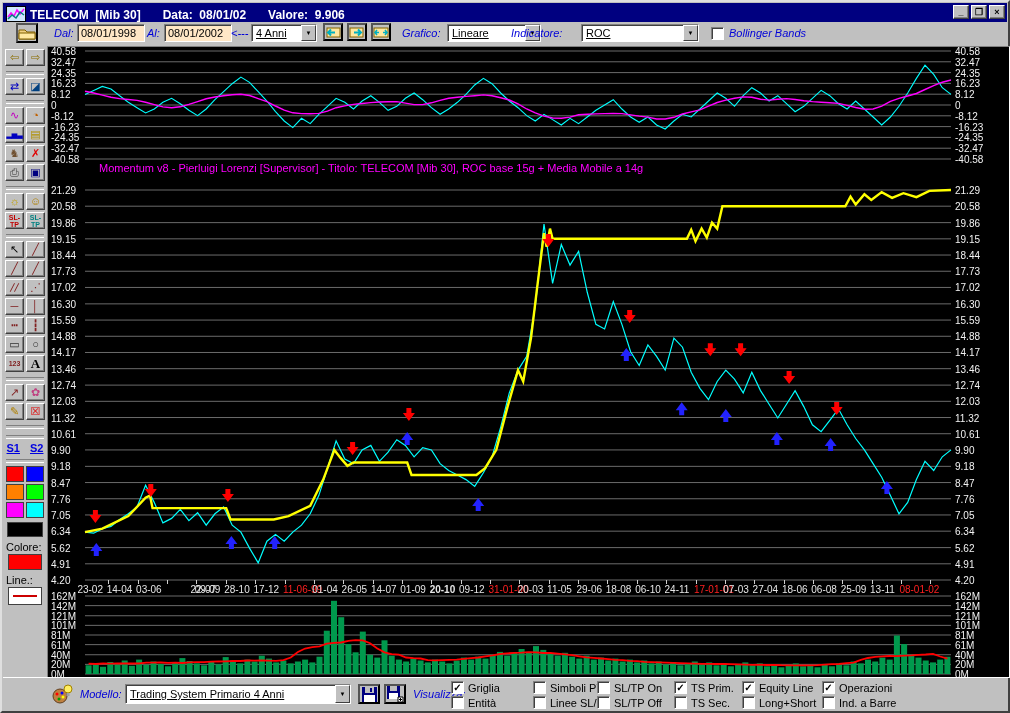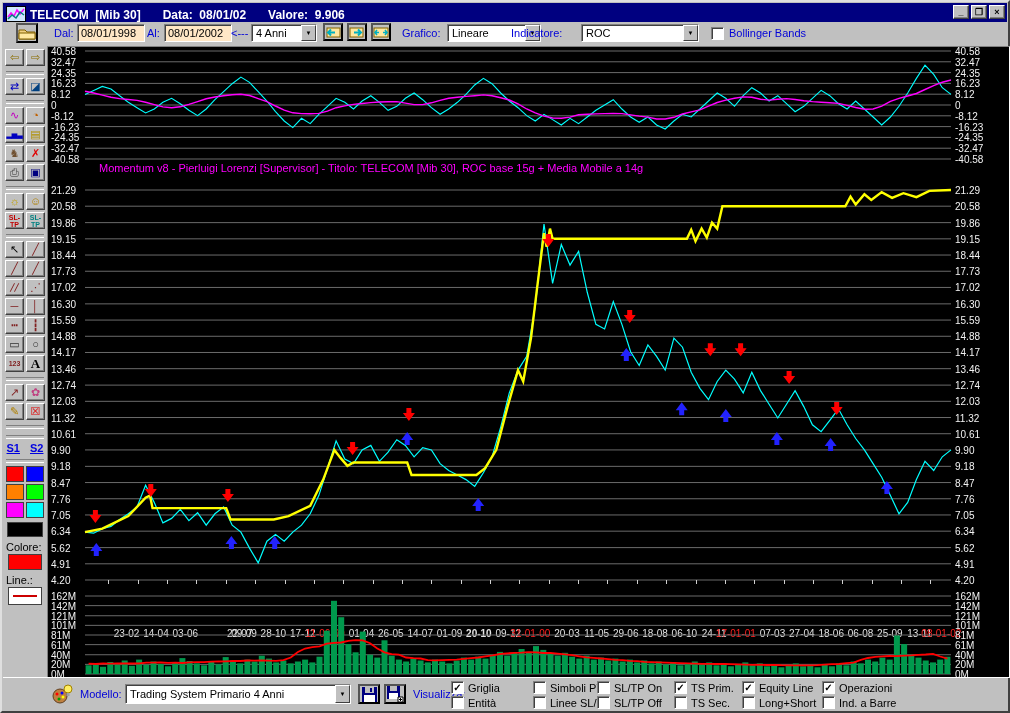--- a/index.html
+++ b/index.html
@@ -14,28 +14,28 @@
   .titlebar{position:absolute;left:1px;top:1px;right:1px;height:19px;background:#000080;
     color:#fff;display:flex;align-items:flex-end;font-weight:bold;font-size:12px;}
   .appicon{width:18px;height:14px;margin:0 4px 0 3px;background:#fff;border:1px solid #000;display:inline-block;}
   .tseg{margin-right:22px;white-space:pre;}
   .winbtns{position:absolute;right:2px;top:2px;display:flex;gap:2px;}
   .winbtn{width:16px;height:14px;background:#c0c0c0;font-size:9px;font-weight:bold;color:#000;
     display:flex;align-items:center;justify-content:center;line-height:1;padding:0;}
   
   .toolbar{position:absolute;left:1px;top:20px;right:1px;height:24px;background:#c0c0c0;
     border-bottom:1px solid #808080;}
-  .toolbar .lbl,.bottombar .lbl{color:#0000d8;position:absolute;top:5px;}
+  .toolbar .lbl,.bottombar .lbl{color:#0000d8;position:absolute;top:5px;font-style:italic;}
   .field{position:absolute;top:2px;height:16px;background:#ffe7c6;border:1px solid;
     border-color:#808080 #fff #fff #808080;box-shadow:inset 1px 1px 0 #404040;
     font-family:"Liberation Sans",sans-serif;font-size:11px;padding:0 3px;color:#000;}
   .select{position:absolute;top:2px;height:18px;background:#fff;border:1px solid;
     border-color:#808080 #fff #fff #808080;box-shadow:inset 1px 1px 0 #404040;
     display:flex;align-items:center;box-sizing:border-box;}
-  .select .val{flex:1;padding:0 4px;white-space:nowrap;overflow:hidden;}
+  .select .val{flex:1;padding:0 4px;white-space:nowrap;overflow:hidden;text-decoration:underline;}
   .select .dd{width:15px;height:100%;background:#c0c0c0;display:flex;align-items:center;
     justify-content:center;font-size:6px;color:#000;border-top:1px solid #fff;border-left:1px solid #fff;
     border-right:1px solid #404040;border-bottom:1px solid #404040;box-sizing:border-box;}
   .tbtn{position:absolute;top:1px;width:22px;height:20px;background:#c0c0c0;display:flex;
     align-items:center;justify-content:center;padding:0;}
   .chk{width:11px;height:11px;background:#fff;border:1px solid;border-color:#808080 #fff #fff #808080;
     box-shadow:inset 1px 1px 0 #404040;display:inline-flex;align-items:center;justify-content:center;
     font-size:10px;font-weight:bold;color:#000;line-height:1;}
   
   .sidebar{position:absolute;left:1px;top:44px;width:44px;bottom:33px;background:#c0c0c0;
@@ -48,21 +48,21 @@
   .sideln{color:#0000e0;font-weight:bold;text-decoration:underline;font-size:11px;margin:0 4px;cursor:pointer;}
   .swrow{display:flex;gap:2px;margin-bottom:2px;}
   .swatch{width:16px;height:14px;border:1px solid #404040;}
   .sidelabel{align-self:flex-start;margin:4px 0 1px 3px;color:#000;}
   
   .chartarea{position:absolute;left:45px;top:44px;width:963px;bottom:33px;background:#000;
     border:1px solid;border-color:#808080 #fff #fff #808080;box-sizing:border-box;}
   .tick{position:absolute;color:#f2f2f2;font-size:10px;width:34px;white-space:nowrap;}
   .tick.right{width:50px;}
   .chart-header{position:absolute;left:51px;top:115px;color:#ff00ff;font-size:11px;white-space:nowrap;}
-  .datelbl{position:absolute;top:537px;width:62px;text-align:right;color:#e6e6e6;font-size:10px;margin-top:44px;}
+  .datelbl{position:absolute;top:537px;width:62px;text-align:left;color:#e6e6e6;font-size:10px;}
   .datelbl.red{color:#ff2020;}
   .dtick{position:absolute;top:533px;width:1px;height:4px;background:#cfcfcf;}
   .panel-svg{position:absolute;left:37px;overflow:visible;}
   
   .bottombar{position:absolute;left:1px;right:1px;bottom:1px;height:32px;background:#c0c0c0;
     border-top:1px solid #fff;}
   .bb-chk{position:absolute;display:flex;align-items:center;gap:4px;color:#000;white-space:nowrap;}
 </style>
 </head>
 <body>

